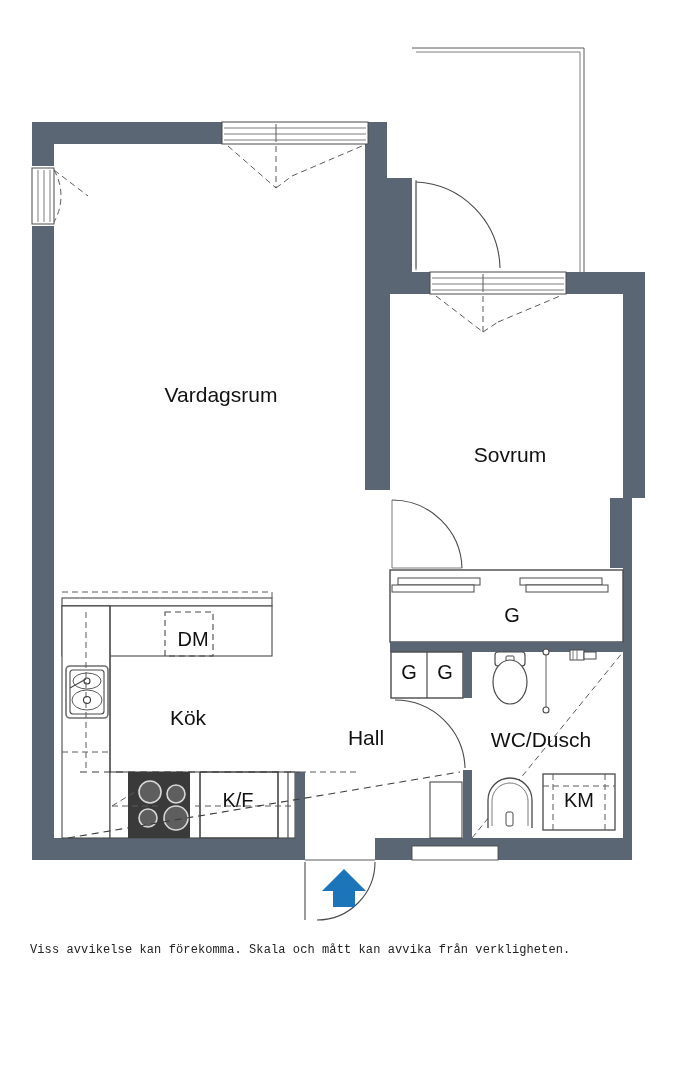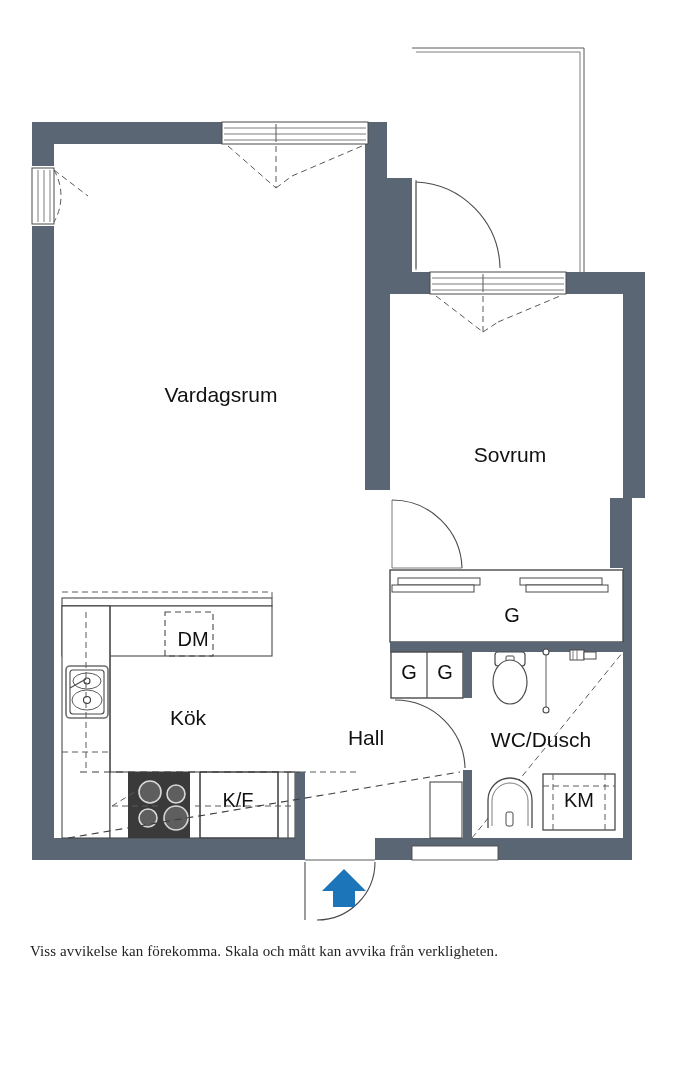--- a/index.html
+++ b/index.html
@@ -45,22 +45,22 @@
     font-family: "Liberation Sans", sans-serif;
     font-size: 20px;
     fill: #111111;
     text-anchor: middle;
     dominant-baseline: middle;
   }
   .caption {
     position: absolute;
     left: 30px;
     top: 943px;
-    font-family: Liberation Serif, serif;
-    font-size: 15px;
+    font-family: Liberation Mono, monospace;
+    font-size: 12px;
     color: #222222;
     letter-spacing: 0.1px;
     white-space: nowrap;
   }
 </style>
 </head>
 <body>
 
 <div id="floorplan-root">
 

